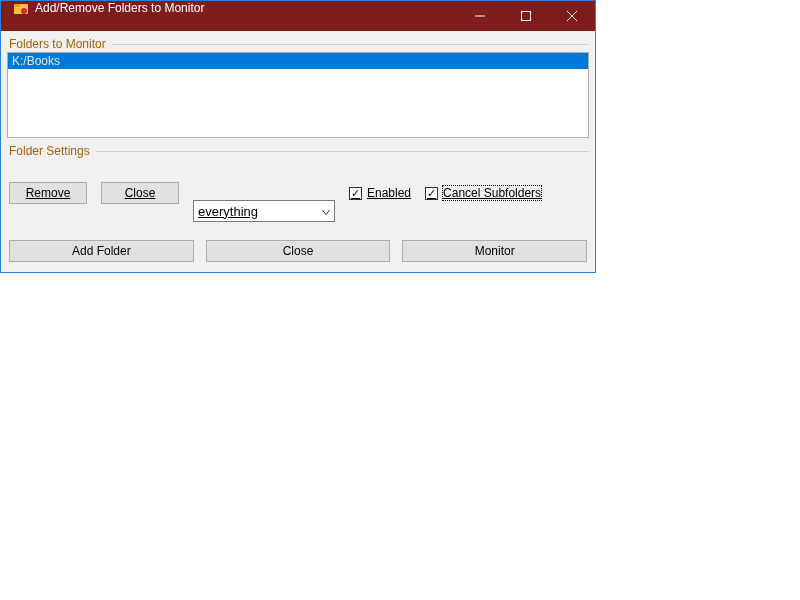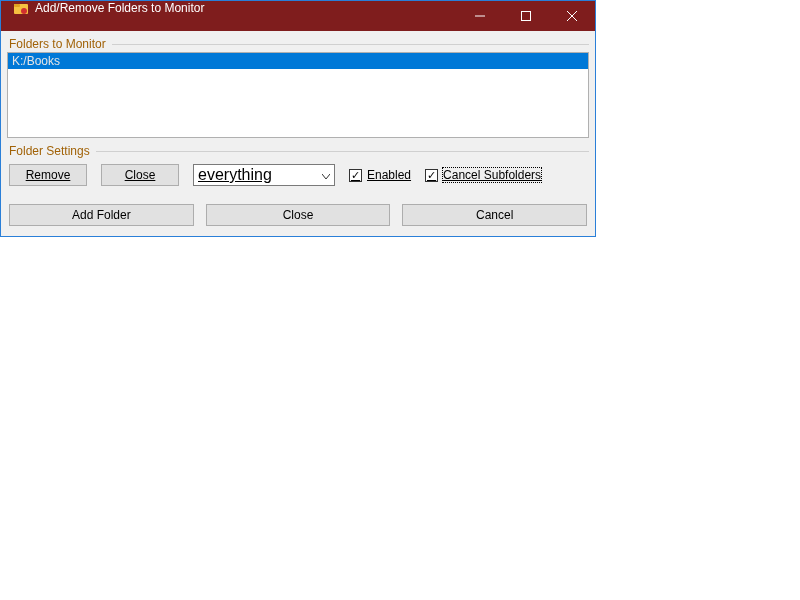--- a/index.html
+++ b/index.html
@@ -98,21 +98,22 @@
     .select {
       height: 22px;
       width: 142px;
       background: #fff;
       border: 1px solid #7a7a7a;
       display: flex;
       align-items: center;
       padding: 0 4px;
       position: relative;
       cursor: pointer;
-      font-size: 16px;
+      font-size: 13px;
+      margin-top: 36px;
     }
     .select .caret {
       position: absolute;
       right: 4px;
       top: 50%;
       transform: translateY(-50%);
     }
     .checkbox {
       display: flex;
       align-items: center;
@@ -206,17 +207,17 @@
         <label class="checkbox focused">
           <span class="box">✓</span>
           <span class="cb-label">Cancel Subfolders</span>
         </label>
       </div>
     </div>
 
     <div class="bottom-row">
       <button class="btn">Add Folder</button>
       <button class="btn">Close</button>
-      <button class="btn">Cancel</button>
+      <button class="btn">Monitor</button>
     </div>
 
   </div>
 </div>
 
 </body></html>

